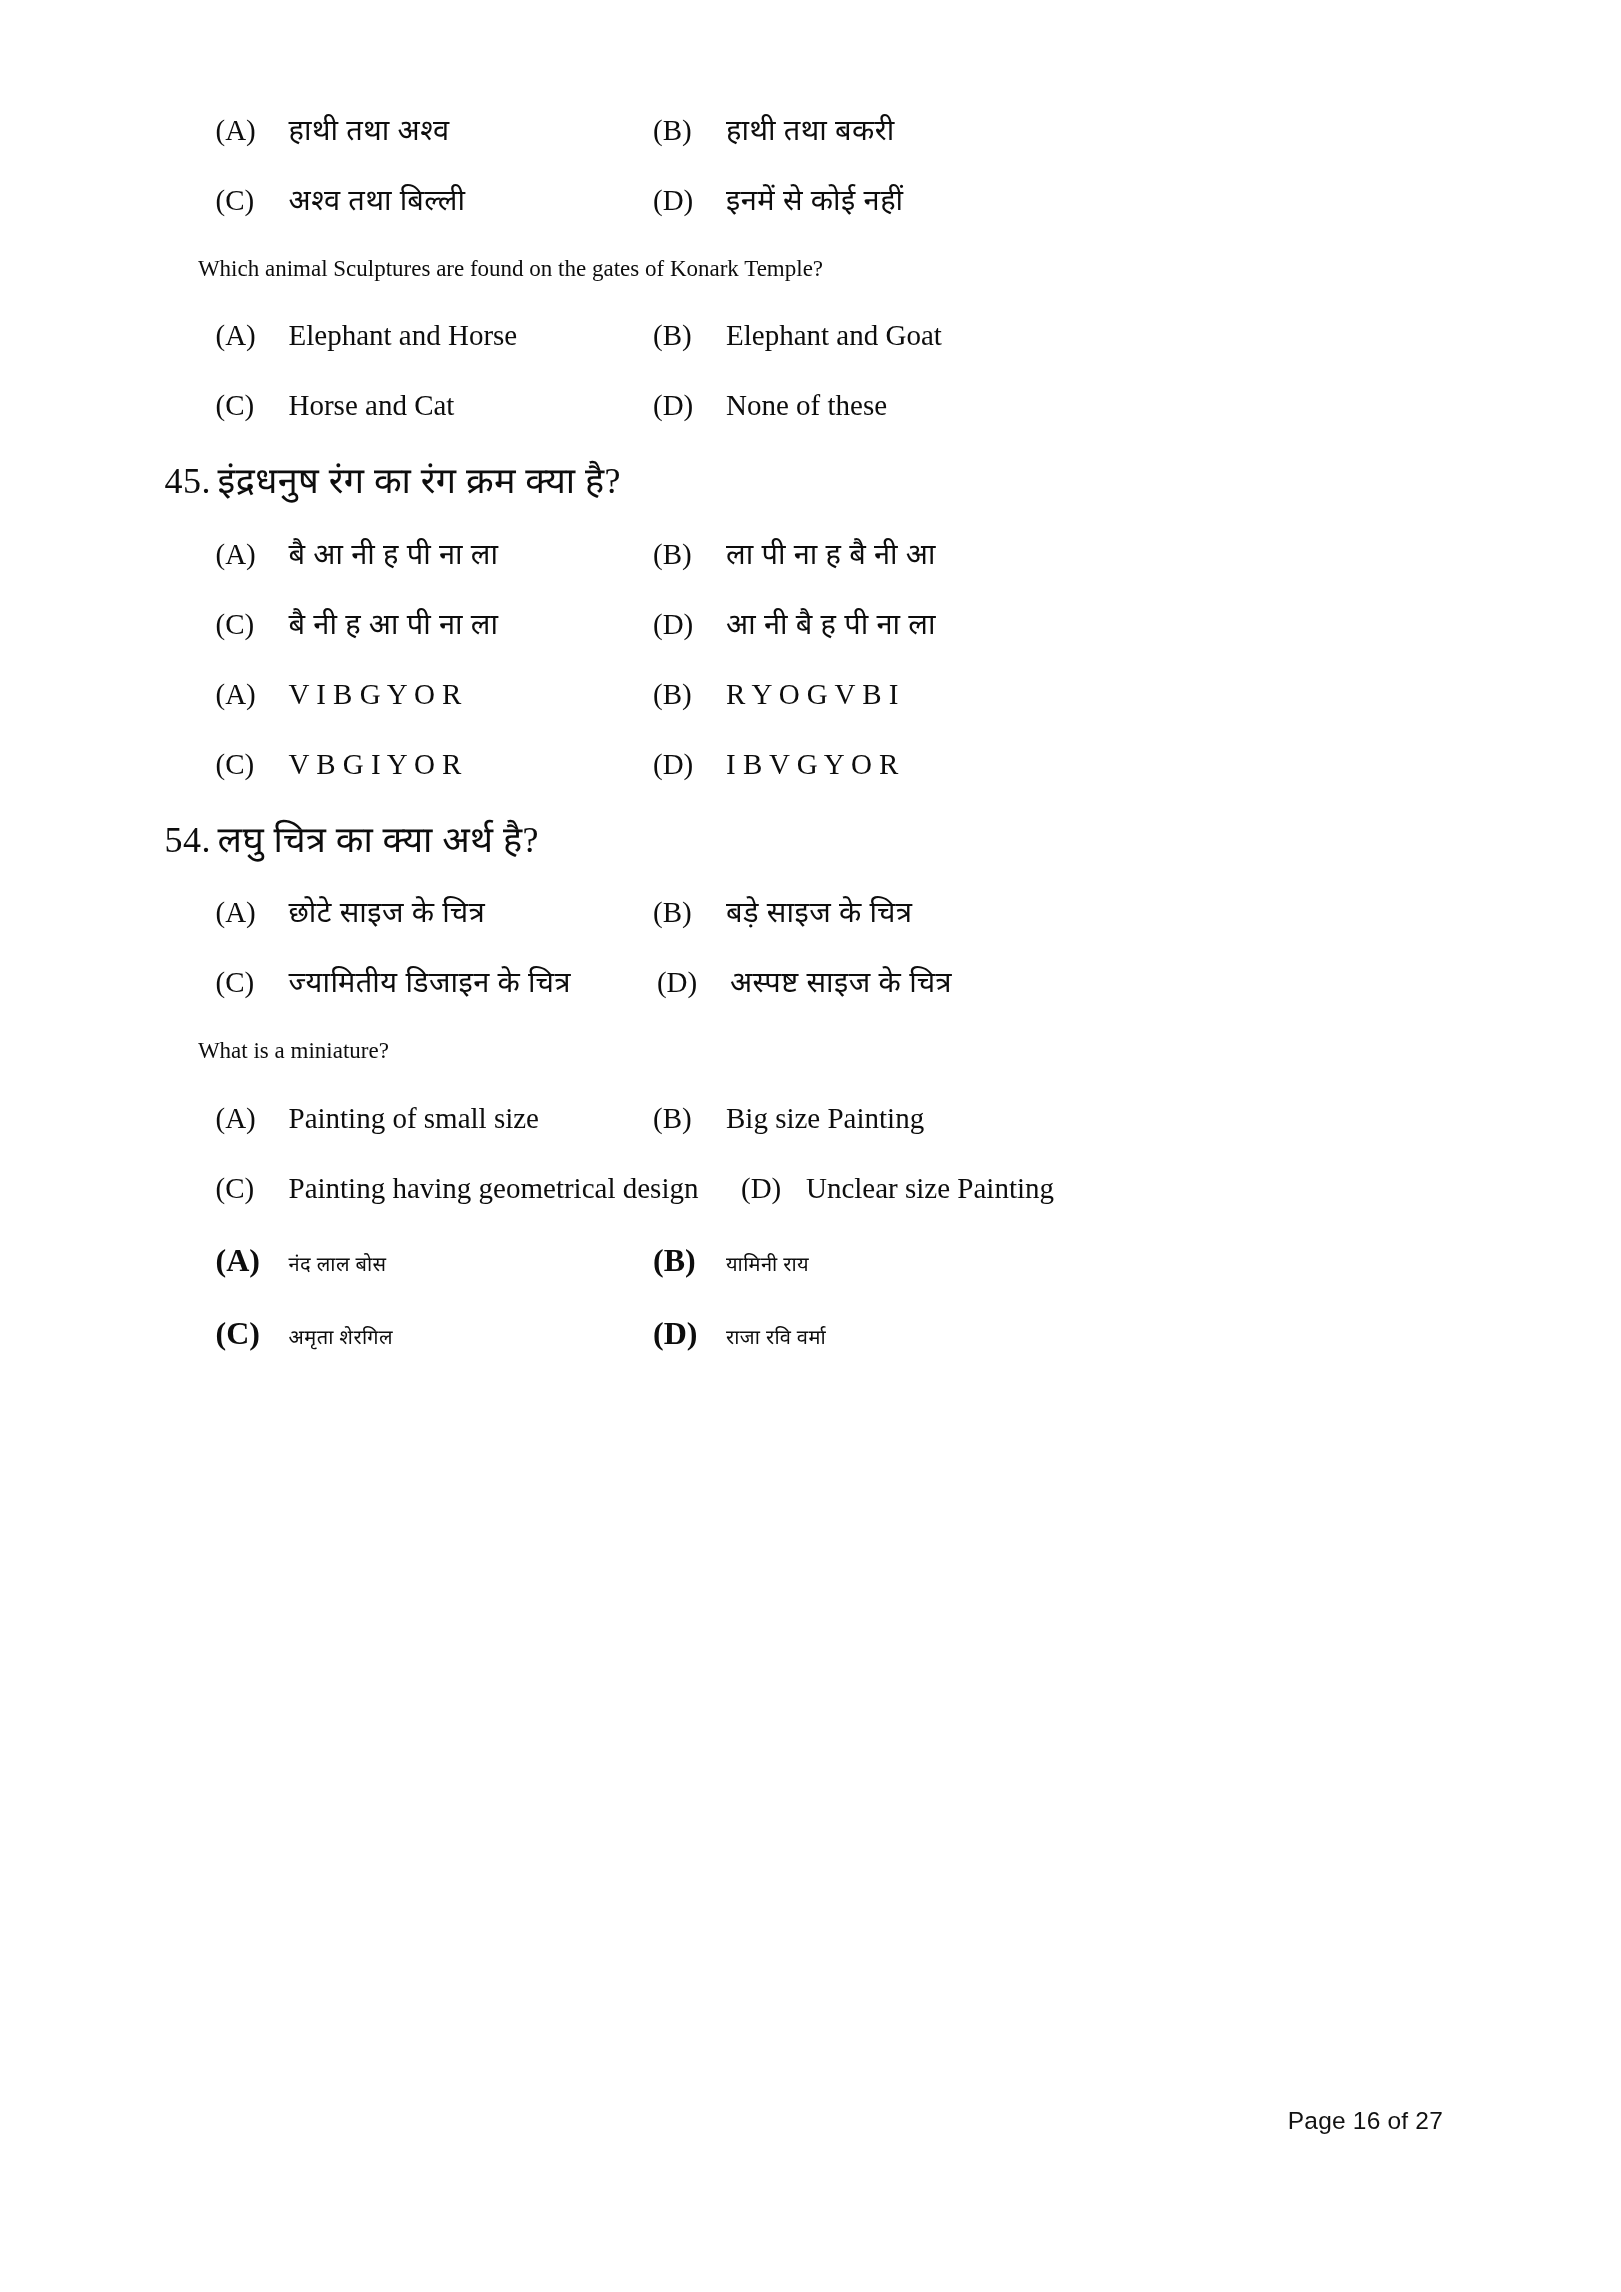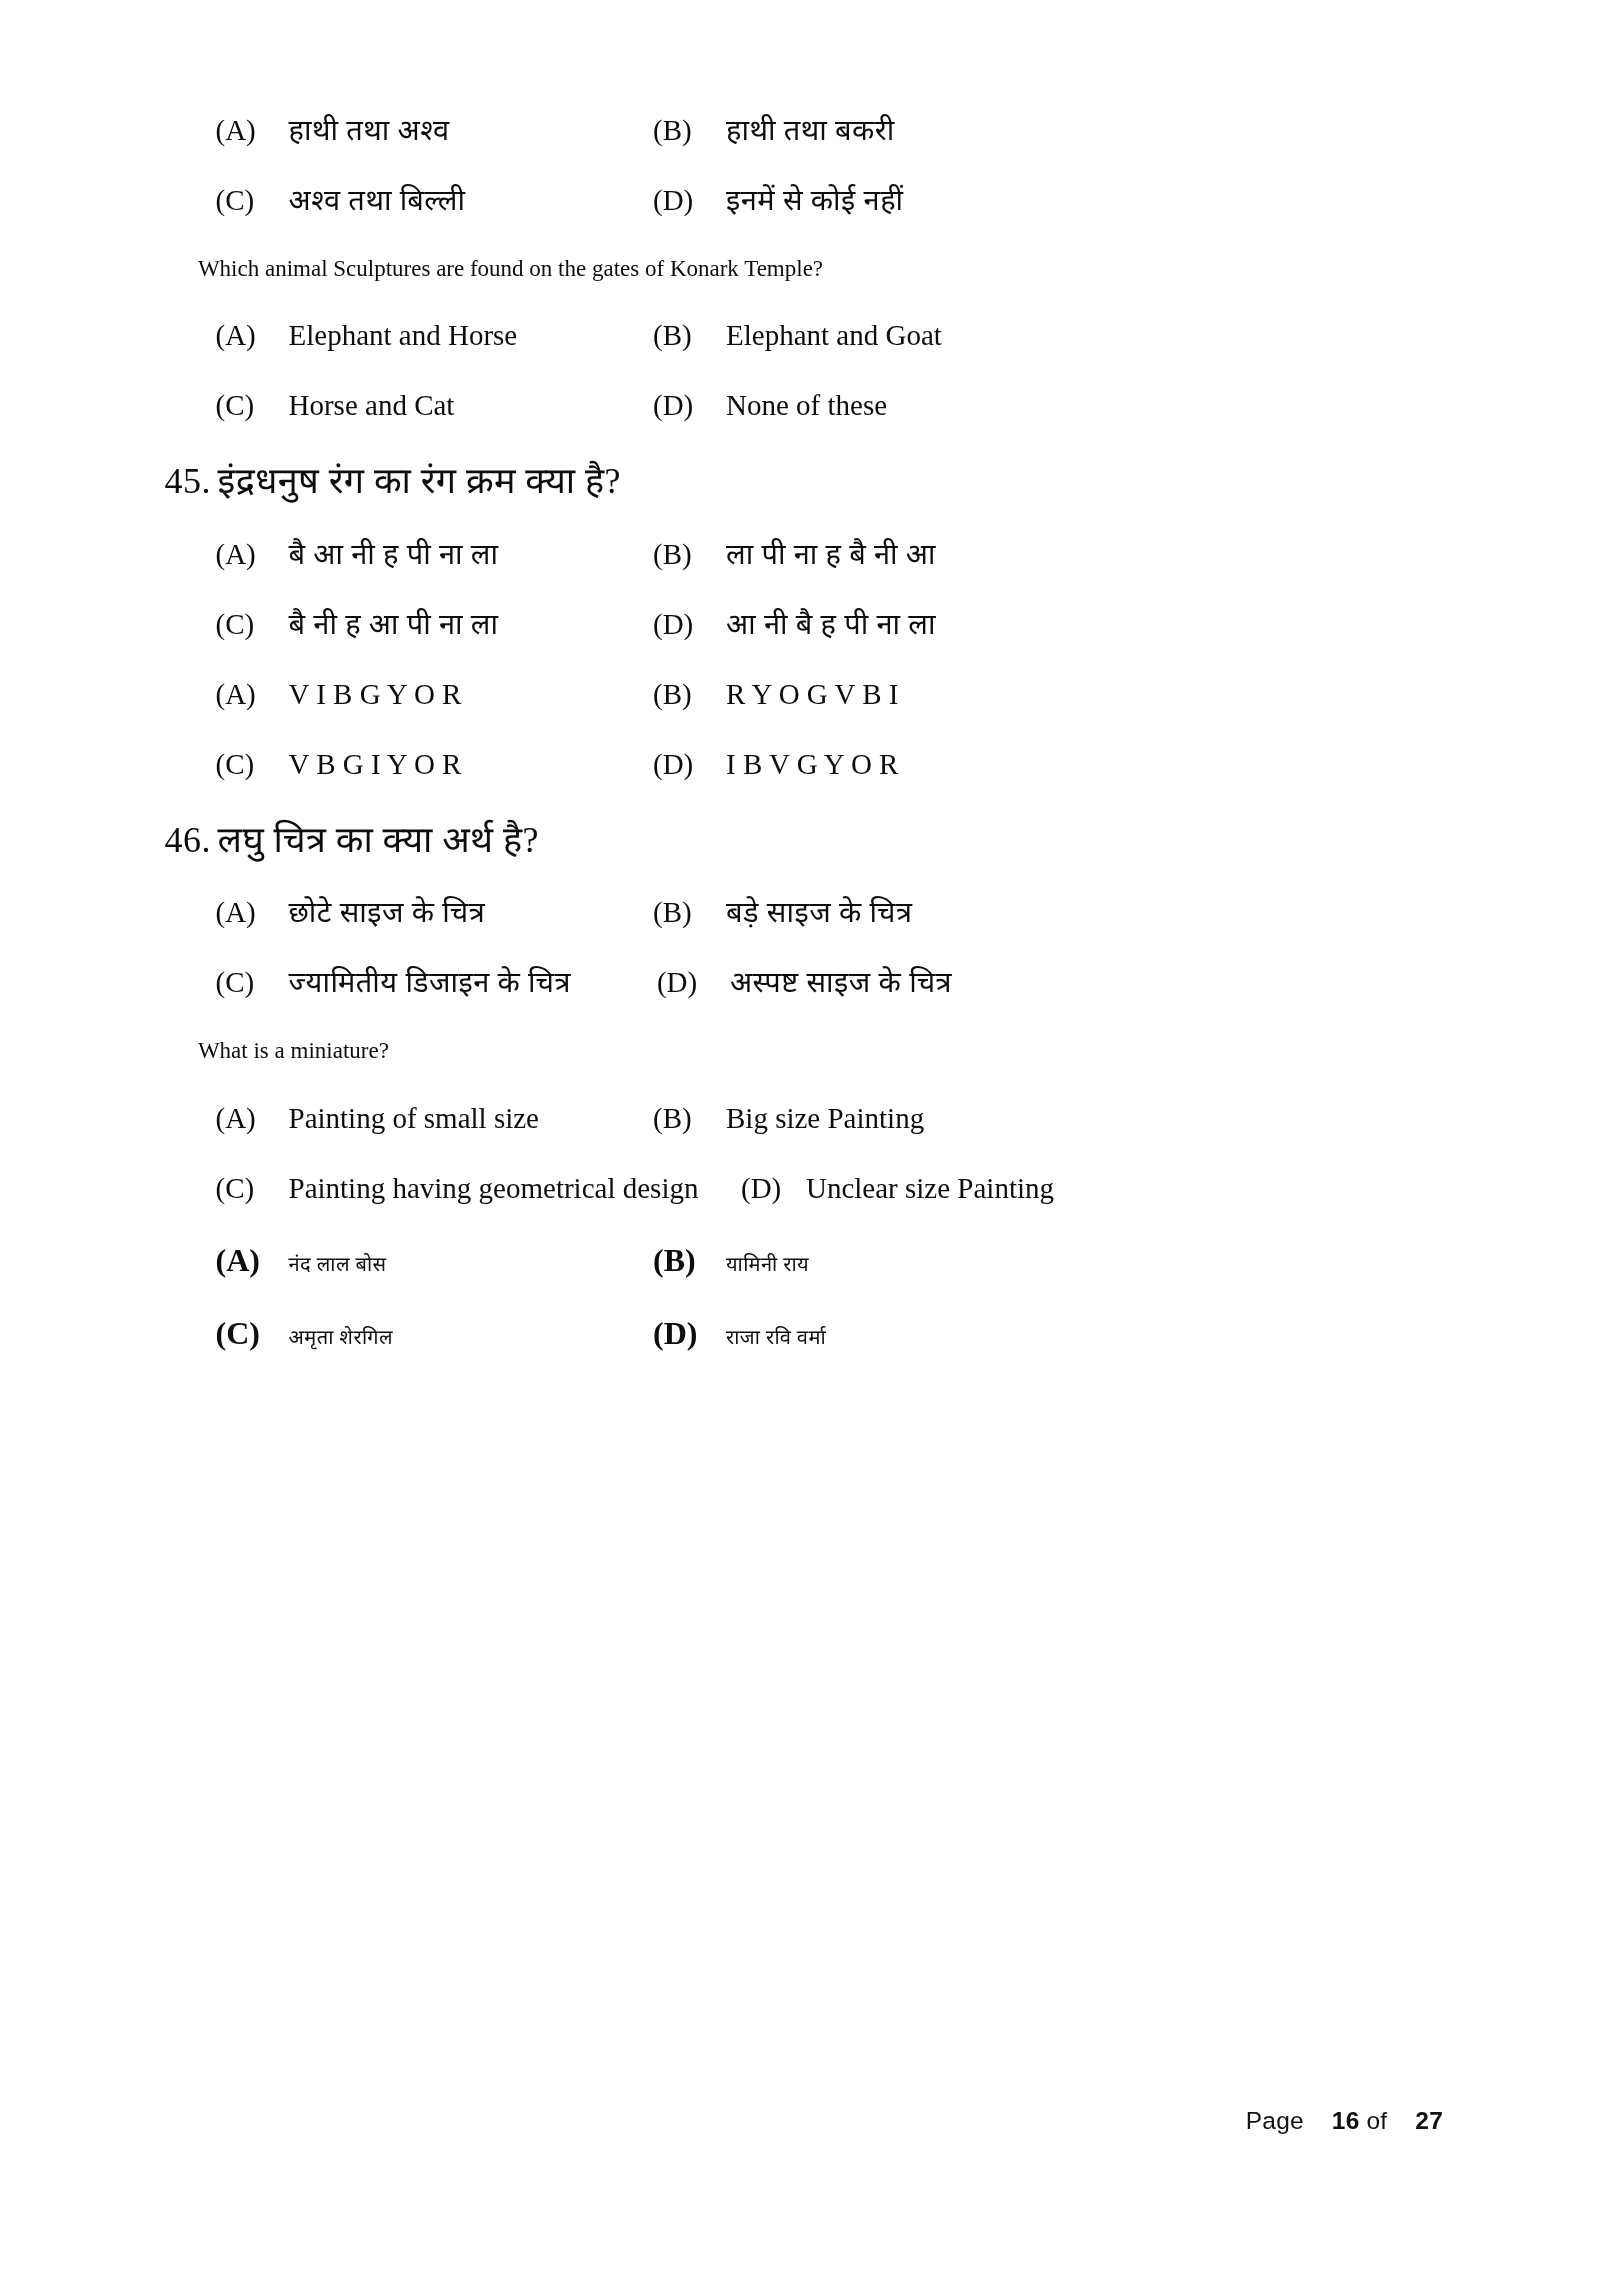--- a/index.html
+++ b/index.html
@@ -93,21 +93,21 @@
   
   .footer {
     position: absolute;
     right: 178px;
     top: 2107px;
     font-family: "Liberation Sans", "DejaVu Sans", sans-serif;
     font-size: 24.5px;
     color: #111;
     letter-spacing: 0.2px;
   }
-  .footer b { font-weight: bold; margin-left: 21px; }
+  .footer b { font-weight: normal; }
 
   .nowrap { white-space: nowrap; }
 </style>
 </head>
 <body>
 
 <div class="page">
   <div class="content">
 
     <div class="blk">
@@ -203,21 +203,21 @@
           <span class="txt nowrap">V B G I Y O R</span>
         </div>
         <div class="opt-col right">
           <span class="lbl">(D)</span>
           <span class="txt nowrap">I B V G Y O R</span>
         </div>
       </div>
     </div>
 
     <div class="q-hi">
-      <span class="qnum">46.</span><span class="hi">लघु चित्र का क्या अर्थ है?</span>
+      <span class="qnum">54.</span><span class="hi">लघु चित्र का क्या अर्थ है?</span>
     </div>
 
     <div class="blk">
       <div class="opt-row row-hi">
         <div class="opt-col left">
           <span class="lbl">(A)</span>
           <span class="txt hi">छोटे साइज के चित्र</span>
         </div>
         <div class="opt-col right">
           <span class="lbl">(B)</span>

